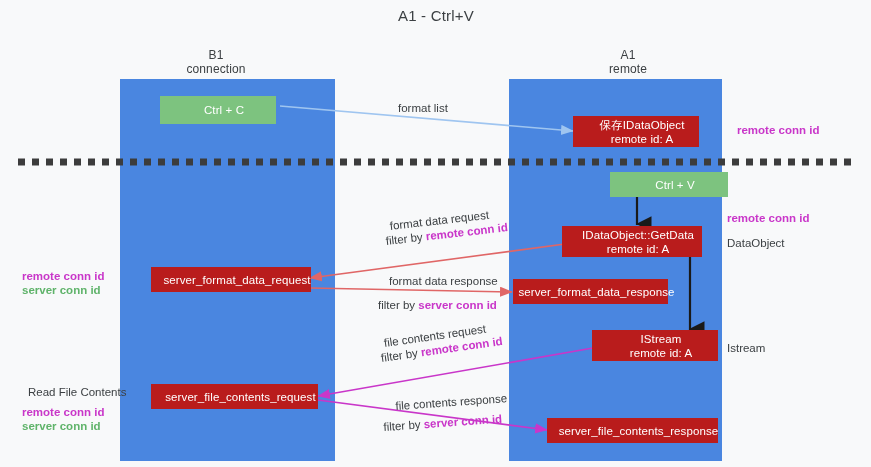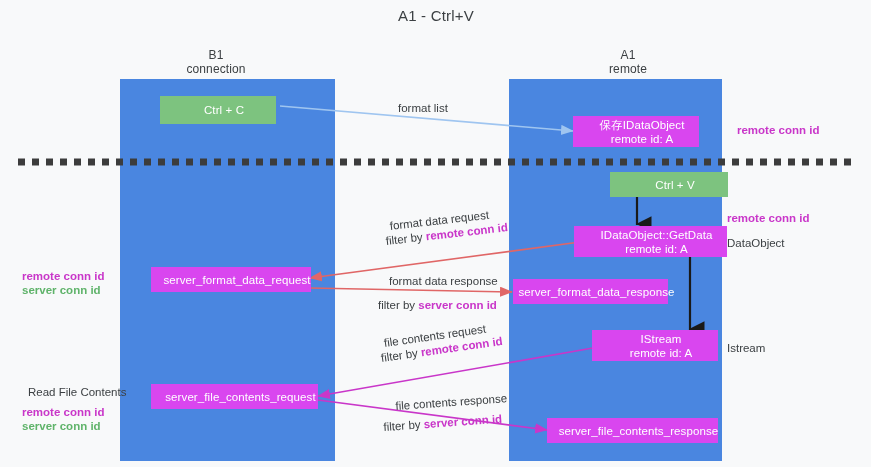--- a/index.html
+++ b/index.html
@@ -45,21 +45,21 @@
     align-items: center;
     justify-content: center;
     color: #ffffff;
     font-size: 11.5px;
     line-height: 14px;
     text-align: center;
     letter-spacing: 0.1px;
     padding-left: 12px;
   }
   .node.green { background: #7dc37f; }
-  .node.orange { background: #d946ef; text-align: right; }
+  .node.orange { background: #b91c1c; text-align: right; }
   .node .l2 { font-weight: normal; }
 
   .side-label {
     position: absolute;
     font-size: 11.5px;
     line-height: 14px;
     color: #3c4043;
     white-space: nowrap;
   }
   .side-label.bold { font-weight: bold; }
@@ -143,21 +143,21 @@
 
   <div class="node orange" style="left:573px; top:116px; width:126px; height:31px;">
     <div>保存IDataObject</div>
     <div class="l2">remote id: A</div>
   </div>
 
   <div class="node green" style="left:578px; top:172px; width:118px; height:25px;margin-left:32px;">
     <div>Ctrl + V</div>
   </div>
 
-  <div class="node orange" style="left:574px; top:226px; width:153px; height:31px;">
+  <div class="node orange" style="left:562px; top:226px; width:140px; height:31px;">
     <div>IDataObject::GetData</div>
     <div class="l2">remote id: A</div>
   </div>
 
   <div class="node orange" style="left:151px; top:267px; width:160px; height:25px;">
     <div>server_format_data_request</div>
   </div>
 
   <div class="node orange" style="left:513px; top:279px; width:155px; height:25px;">
     <div>server_format_data_response</div>

